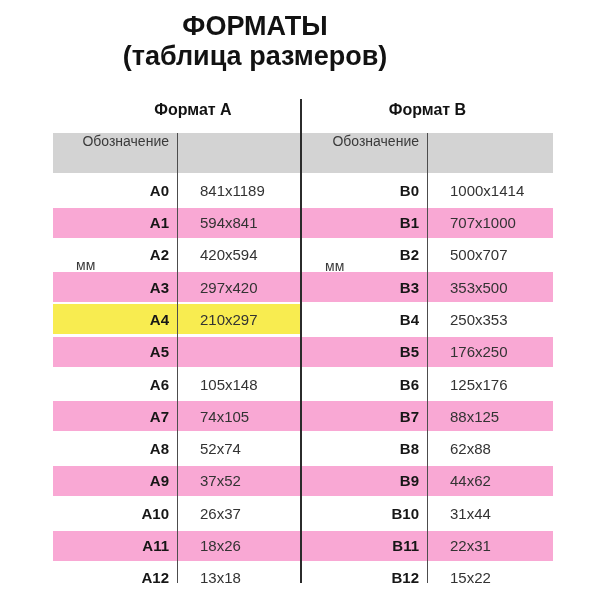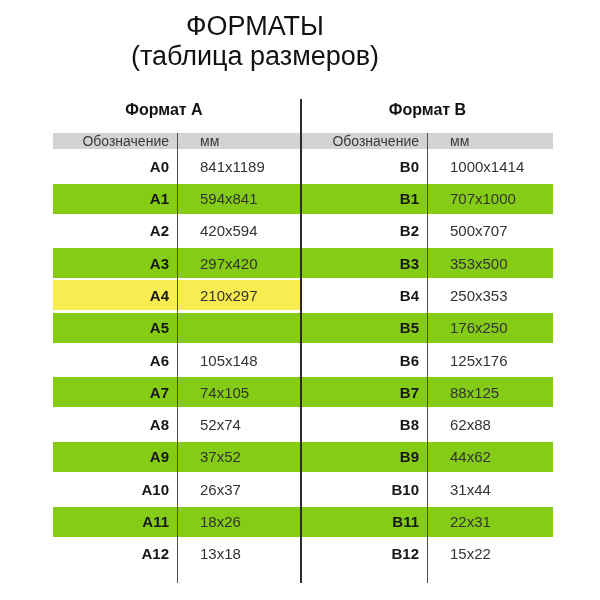--- a/index.html
+++ b/index.html
@@ -2,54 +2,54 @@
 <html><head>
 <meta charset="utf-8">
 <style>
   html,body { margin:0; padding:0; background:#fff; }
   .page {
     position:relative; width:600px; height:600px; overflow:hidden;
     background:#fff; font-family:"Liberation Sans", sans-serif;
   }
   .title {
     position:absolute; top:11px; left:0; width:510px; text-align:center;
-    font-size:27px; line-height:30px; font-weight:400; color:#121212;
+    font-size:27px; line-height:30px; font-weight:700; color:#121212;
   }
   .section-heading {
     position:absolute; top:101px; font-size:16px; font-weight:700;
     color:#121212; text-align:center;
   }
-  .heading-a { left:40px; width:248px; }
+  .heading-a { left:69px; width:248px; }
   .heading-b { left:302px; width:251px; }
   .vline-center {
     position:absolute; left:300px; top:99px; width:2px; height:484px;
     background:#2b2b2b; z-index:6;
   }
   .ftable { position:absolute; top:133px; }
   .ftable-a { left:53px;  width:248px; }
   .ftable-b { left:302px; width:251px; }
   .colline {
     position:absolute; top:0; width:1px; height:450px; background:#4d4d4d; z-index:5;
   }
   .ftable-a .colline { left:124px; }
   .ftable-b .colline { left:125px; }
   .thead {
-    display:flex; height:16px; align-items:center; background:#d3d3d3;
+    display:flex; height:40px; align-items:flex-start; background:#d3d3d3;flex-direction:column;
   }
   .c1 {
     box-sizing:border-box; flex:0 0 124px; width:124px;
     text-align:right; padding-right:8px;
   }
   .ftable-b .c1 { flex-basis:125px; width:125px; }
   .c2 { box-sizing:border-box; flex:1; text-align:left; padding-left:23px; }
   .thead .c1, .thead .c2 { font-size:14px; color:#3a3a3a; font-weight:400; }
   .row {
     display:flex; height:30px; margin-top:2.3px; align-items:center; background:#ffffff;
   }
-  .row.gray { background:#84cc16; }
+  .row.gray { background:#f9a8d4; }
   .row.hl   { background:#f8ec50;align-items:center; }
   .row .c1 { font-weight:700; font-size:15px; color:#161616; }
   .row .c2 { font-weight:400; font-size:15px; color:#333333; }
 </style>
 </head>
 <body>
 
 <div class="page">
 
   <div class="title">

